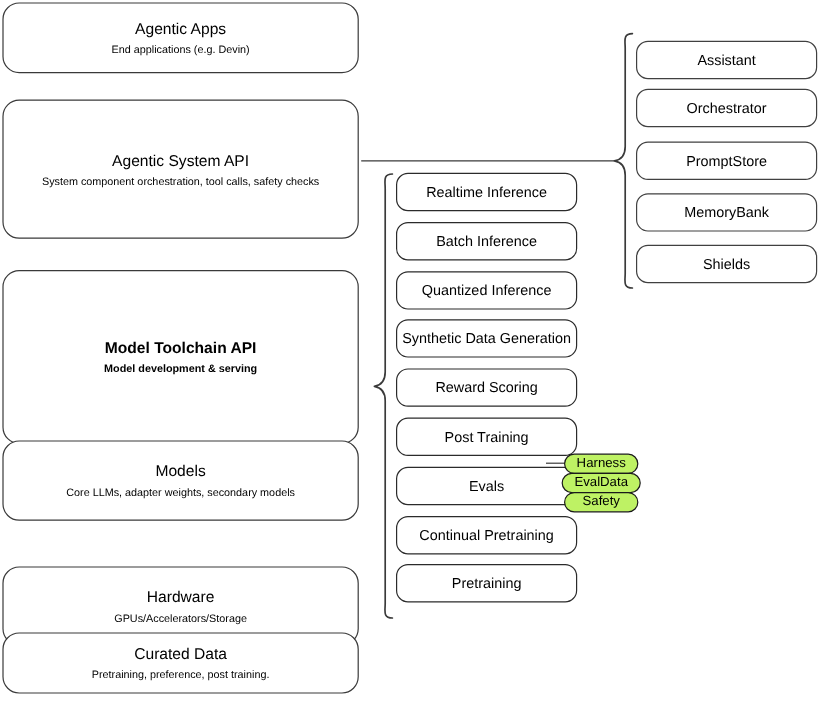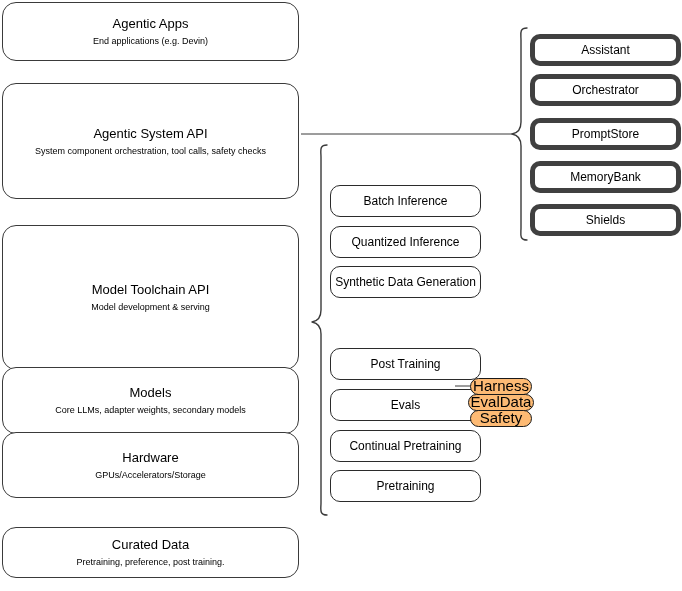--- a/index.html
+++ b/index.html
@@ -63,36 +63,37 @@
   .cap .title {
     font-size: 12px;
     line-height: 14px;
   }
   
   .comp {
     left: 530px;
     width: 151px;
     height: 32px;
     border-radius: 10px;
-    border: 5px solid #404040;
+    border: 1px solid #404040;
   }
   .comp .title {
     font-size: 12px;
     line-height: 14px;
   }
   
   .pill {
     position: absolute;
     box-sizing: border-box;
     border: 1px solid #1a1a1a;
     border-radius: 999px;
-    background: #fdba74;
+    background: #bef264;
     display: flex;
+    align-items: center;
     justify-content: center;
-    font-size: 15px;
+    font-size: 11px;
     line-height: 13px;
     height: 17px;
     white-space: nowrap;
     z-index: 5;
   }
   svg.overlay {
     position: absolute;
     left: 0; top: 0;
     width: 682px;
     height: 591px;
@@ -129,49 +130,55 @@
   <div class="box layer" style="top:2px; height:59px;">
     <div class="title">Agentic Apps</div>
     <div class="sub">End applications (e.g. Devin)</div>
   </div>
 
   <div class="box layer" style="top:83px; height:116px;">
     <div class="title">Agentic System API</div>
     <div class="sub">System component orchestration, tool calls, safety checks</div>
   </div>
 
-  <div class="box layer" style="top:225px; height:145px;">
+  <div class="box layer" style="top:225px; height:145px;font-weight:bold;">
     <div class="title">Model Toolchain API</div>
     <div class="sub">Model development &amp; serving</div>
   </div>
 
   <div class="box layer" style="top:367px; height:67px;">
     <div class="title">Models</div>
     <div class="sub">Core LLMs, adapter weights, secondary models</div>
   </div>
 
-  <div class="box layer" style="top:432px; height:66px;">
+  <div class="box layer" style="top:472px; height:66px;">
     <div class="title">Hardware</div>
     <div class="sub">GPUs/Accelerators/Storage</div>
   </div>
 
   <div class="box layer" style="top:527px; height:51px;">
     <div class="title">Curated Data</div>
     <div class="sub">Pretraining, preference, post training.</div>
   </div>
 
+  <div class="box cap" style="top:144px;">
+    <div class="title">Realtime Inference</div>
+  </div>
   <div class="box cap" style="top:185px;">
     <div class="title">Batch Inference</div>
   </div>
   <div class="box cap" style="top:226px;">
     <div class="title">Quantized Inference</div>
   </div>
   <div class="box cap" style="top:266px;">
     <div class="title">Synthetic Data Generation</div>
   </div>
+  <div class="box cap" style="top:307px;">
+    <div class="title">Reward Scoring</div>
+  </div>
   <div class="box cap" style="top:348px;">
     <div class="title">Post Training</div>
   </div>
   <div class="box cap" style="top:389px;">
     <div class="title">Evals</div>
   </div>
   <div class="box cap" style="top:430px;">
     <div class="title">Continual Pretraining</div>
   </div>
   <div class="box cap" style="top:470px;">

